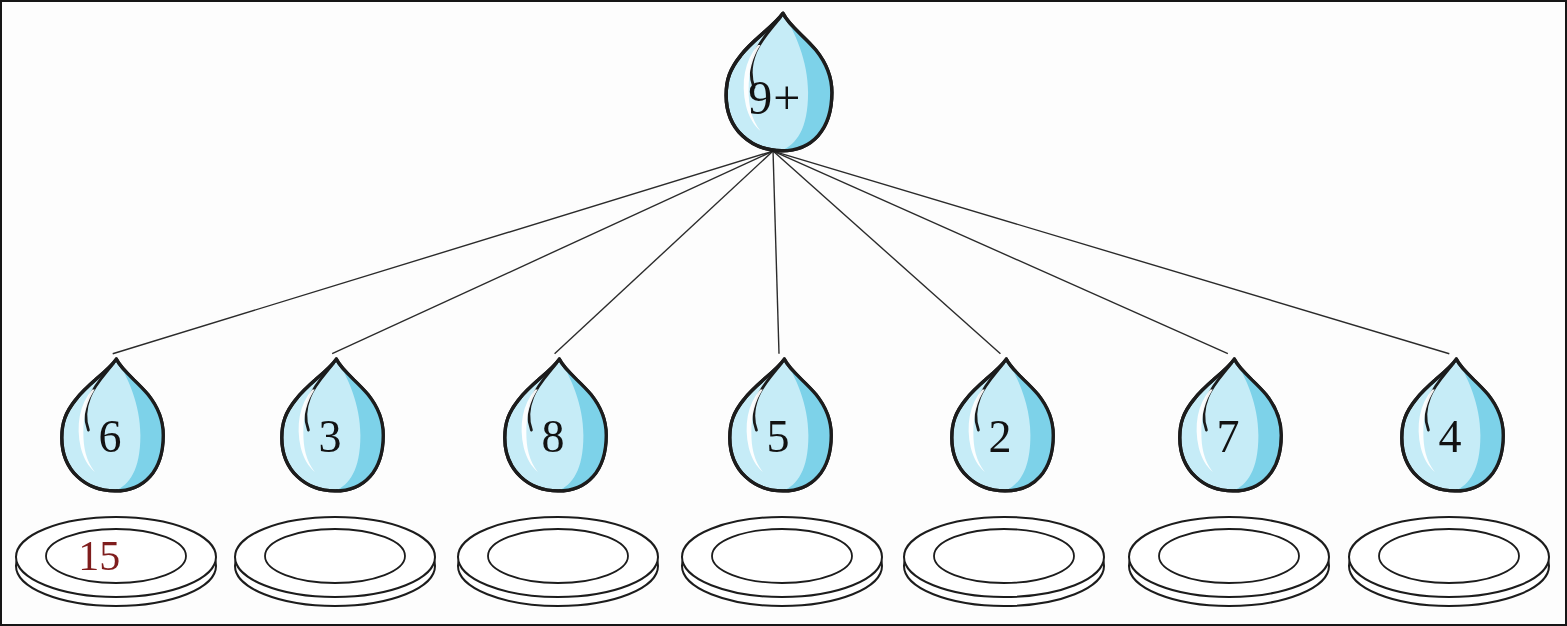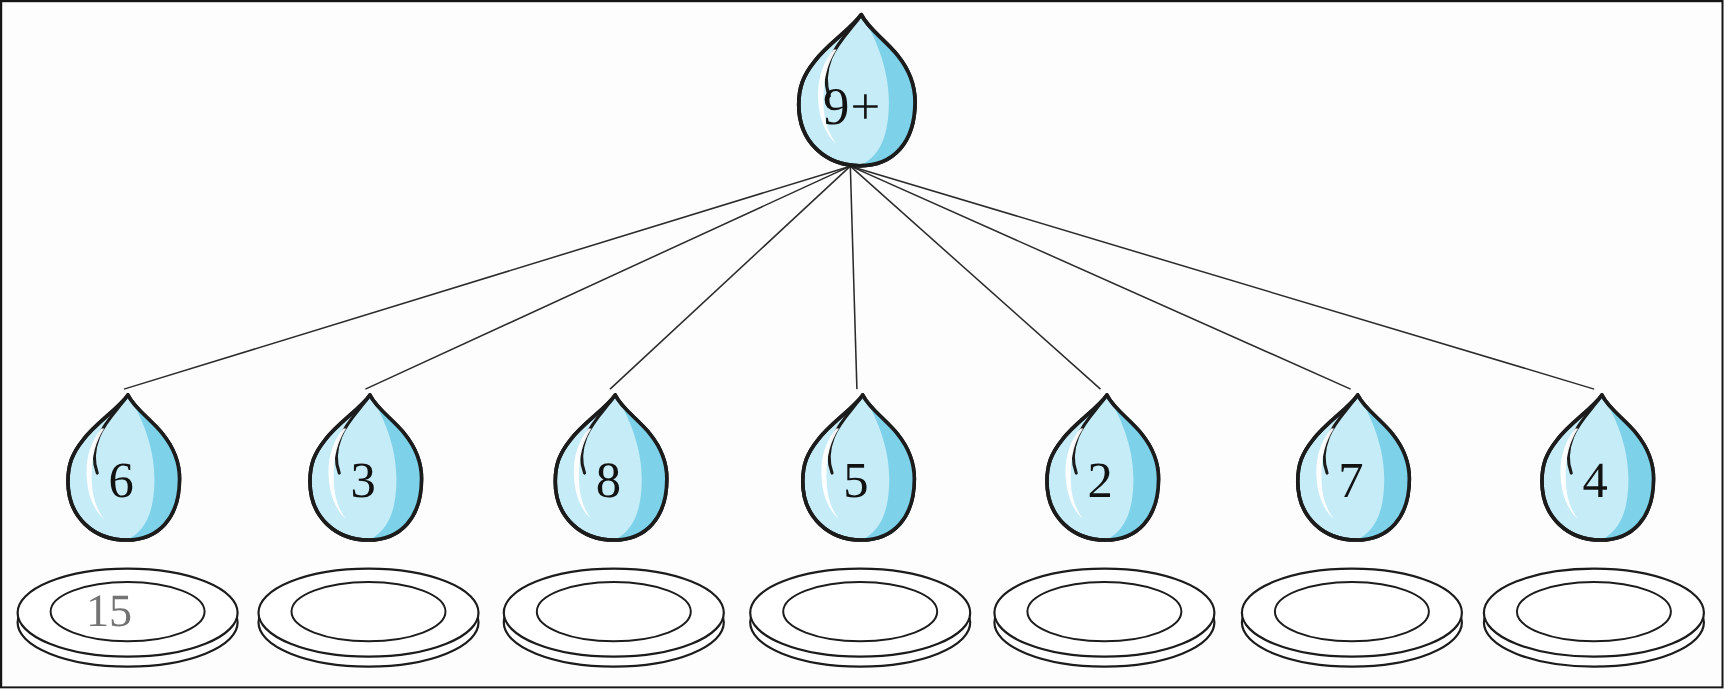--- a/index.html
+++ b/index.html
@@ -45,21 +45,21 @@
   .plate{
     position:absolute;
     width:210px;height:100px;
     top:512px;
   }
   .plate svg{width:100%;height:100%;display:block;}
   .plate-num{
     position:absolute;
     left:44%;top:42%;
     transform:translate(-60%,-50%);
-    font-size:42px;color:#737373;
+    font-size:42px;color:#7f1d1d;
   }
   .defs-holder{position:absolute;width:0;height:0;overflow:hidden;}
 </style>
 </head>
 <body>
 
 <svg class="defs-holder" aria-hidden="true">
   <symbol id="drop-shape" viewBox="0 0 100 112">
     <path d="M53 4 C46 14, 30 24, 21 36 C13 46, 10 54, 10 66 C10 92, 29 108, 52 108 C75 108, 90 92, 90 64 C90 52, 86 42, 78 32 C69 21, 58 14, 53 4 Z" style="fill:var(--drop-body);stroke:var(--outline);stroke-width:2.6;stroke-linejoin:round"></path>
     <path d="M53 4 C58 14, 69 21, 78 32 C86 42, 90 52, 90 64 C90 92, 75 108, 52 108 C63 103, 72 92, 72 64 C72 40, 62 18, 53 4 Z" style="fill:var(--drop-shade)"></path>

